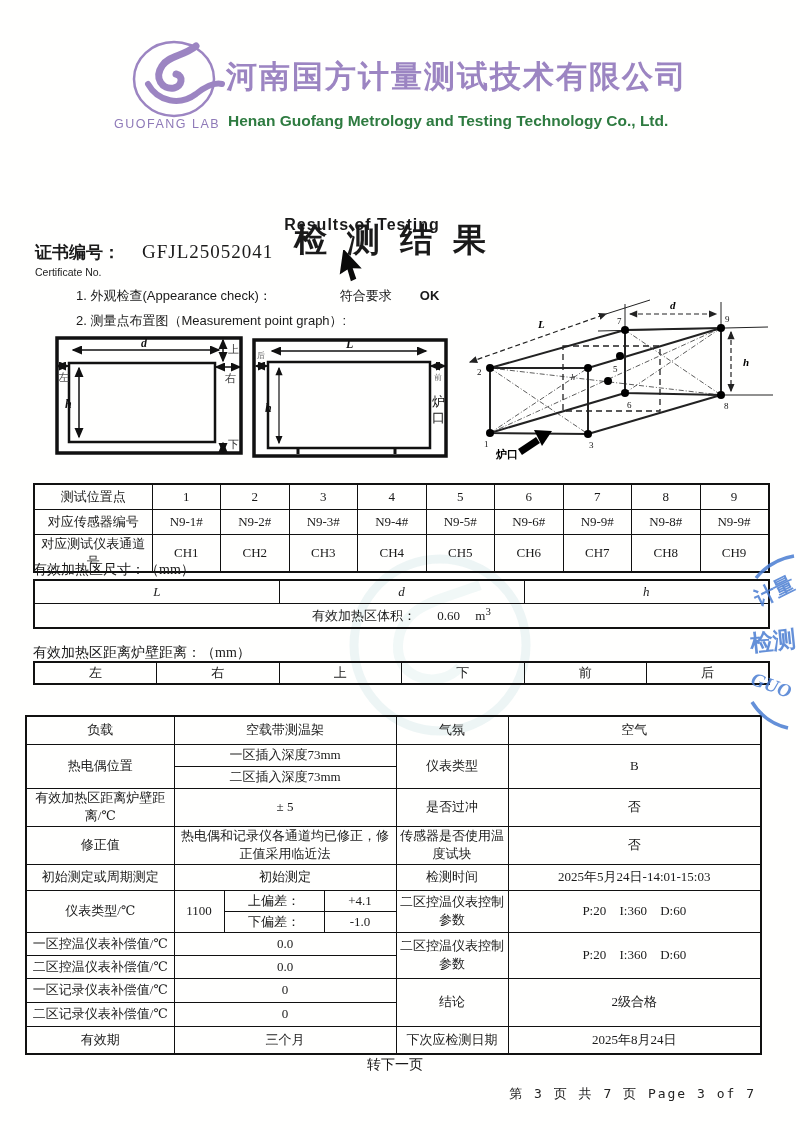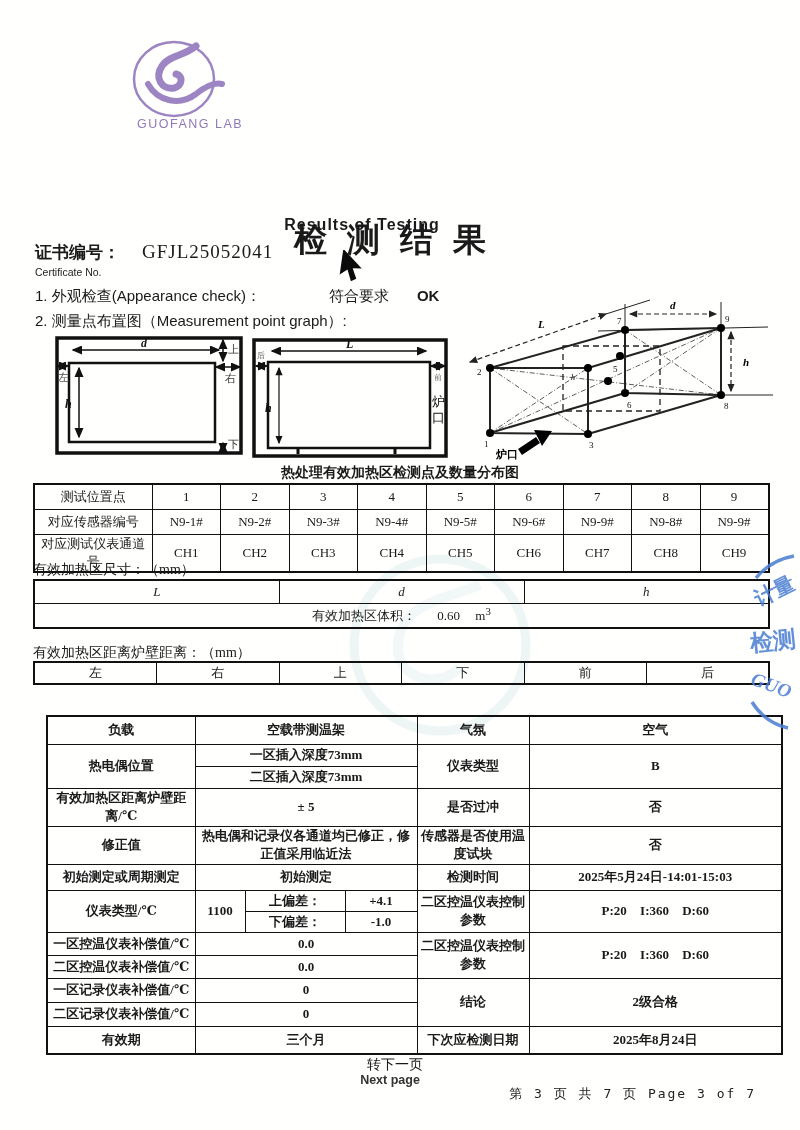--- a/index.html
+++ b/index.html
@@ -5,34 +5,34 @@
   html,body{margin:0;padding:0;background:#ffffff;}
   #page{position:relative;width:800px;height:1130px;background:#fffffe;overflow:hidden;
         font-family:"Liberation Serif","DejaVu Serif",serif;color:#1a1a1a;}
   .abs{position:absolute;}
 
   
   .company-zh{left:226px;top:56px;font-size:31px;font-weight:bold;color:#9c85c2;letter-spacing:2px;white-space:nowrap;}
   .company-en{left:228px;top:112px;font-size:15.5px;font-weight:bold;color:#2e7b40;white-space:nowrap;
               font-family:"Liberation Sans","DejaVu Sans",sans-serif;}
   .logo-lab{left:114px;top:117px;font-size:12.5px;color:#8f7ab8;letter-spacing:1.5px;
-            font-family:"Liberation Sans","DejaVu Sans",sans-serif;margin-left:23px;}
+            font-family:"Liberation Sans","DejaVu Sans",sans-serif;}
 
   
   .title-zh{left:0;top:173px;width:800px;text-align:center;font-size:33px;font-weight:bold;letter-spacing:20px;
             font-family:"Liberation Sans","DejaVu Sans",sans-serif;margin-top:45px;}
   .title-en{left:0;top:216px;width:724px;text-align:center;font-size:16px;font-weight:bold;letter-spacing:1px;
             font-family:"Liberation Sans","DejaVu Sans",sans-serif;}
 
   
   .cert-label{left:35px;top:241px;font-size:17px;font-weight:bold;font-family:"Liberation Sans","DejaVu Sans",sans-serif;}
   .cert-no{left:142px;top:241px;font-size:19px;letter-spacing:1px;}
   .cert-en{left:35px;top:266px;font-size:10.5px;color:#222;font-family:"Liberation Sans","DejaVu Sans",sans-serif;}
 
-  .item{font-size:15px;font-family:"Liberation Sans","DejaVu Sans",sans-serif;}
+  .item{font-size:13px;font-family:"Liberation Sans","DejaVu Sans",sans-serif;margin-left:41px;}
   .item1{left:35px;top:287px;}
   .item2{left:35px;top:312px;}
   .item1 .v1{margin-left:68px;font-family:"Liberation Serif","DejaVu Serif",serif;}
   .item1 .v2{margin-left:28px;font-weight:bold;}
 
   
   table.tbl{border-collapse:collapse;table-layout:fixed;}
   table.tbl td{border:1px solid #111;text-align:center;vertical-align:middle;
                font-size:13px;padding:0 2px;overflow:hidden;}
   table.tbl{border:2px solid #111;}
@@ -63,20 +63,22 @@
     <circle cx="110" cy="100" r="86" fill="none" stroke="rgba(80,160,170,0.10)" stroke-width="9"></circle>
     <path d="M150,40 C110,55 70,60 68,100 C66,135 110,145 130,122" fill="none" stroke="rgba(80,160,170,0.08)" stroke-width="10"></path>
   </svg>
 
   <svg class="abs" style="left:118px;top:40px;" width="112" height="78" viewBox="0 0 112 78">
     <ellipse cx="56" cy="39" rx="40" ry="37" fill="none" stroke="#9c85c2" stroke-width="2.5"></ellipse>
     <path d="M78,6 C66,16 50,16 44,26 C36,38 44,50 56,48 C64,46 66,36 58,34" fill="none" stroke="#9c85c2" stroke-width="7" stroke-linecap="round"></path>
     <path d="M30,44 C40,62 62,66 78,54 C88,46 96,42 104,44" fill="none" stroke="#9c85c2" stroke-width="6" stroke-linecap="round"></path>
   </svg>
   <div class="abs logo-lab">GUOFANG LAB</div>
+  <div class="abs company-zh">河南国方计量测试技术有限公司</div>
+  <div class="abs company-en">Henan Guofang Metrology and Testing Technology Co., Ltd.</div>
 
   <div class="abs title-zh">检测结果</div>
   <div class="abs title-en">Results of  Testing</div>
 
   <div class="abs cert-label">证书编号：</div>
   <div class="abs cert-no">GFJL25052041</div>
   <div class="abs cert-en">Certificate No.</div>
 
   <svg class="abs" style="left:337px;top:250px;" width="30" height="34" viewBox="0 0 30 34">
     <polygon points="4,0 4,26 11,20 16,31 21,28 16,18 25,17" fill="#0a0a0a" transform="rotate(8 14 16)"></polygon>
@@ -200,21 +202,20 @@
       <text x="159" y="26">7</text>
       <text x="266" y="111">8</text>
       <text x="267" y="24">9</text>
     </g>
 
     <line x1="62" y1="154" x2="80" y2="142" stroke="#000" stroke-width="7"></line>
     <polygon points="76,132 94,133 84,148" fill="#000"></polygon>
     <text x="38" y="160" font-size="11" font-weight="bold">炉口</text>
   </svg>
 
-  <div class="abs section-caption">热处理有效加热区检测点及数量分布图</div>
 
   <table class="abs tbl" style="left:33px;top:483px;width:735px;">
     <colgroup>
         <col style="width:118px">
         <col span="9" style="width:68.5px">
       </colgroup>
     <tbody>
         <tr style="height:25px">
       <td>测试位置点</td>
       <td class="num">1</td>
@@ -285,21 +286,21 @@
       <td>左</td>
       <td>右</td>
       <td>上</td>
       <td>下</td>
       <td>前</td>
       <td>后</td>
     </tr>
   </tbody>
     </table>
 
-  <table class="abs tbl" style="left:46px;top:715px;width:735px;font-weight:bold;">
+  <table class="abs tbl" style="left:25px;top:715px;width:735px;">
     <colgroup>
       <col style="width:148px">
         <col style="width:50px">
         <col style="width:100px">
         <col style="width:72px">
       <col style="width:112px">
         <col style="width:253px">
     </colgroup>
     <tbody>
         <tr style="height:28px">
@@ -378,16 +379,15 @@
 
   <svg class="abs stamp" style="left:742px;top:550px;" width="58" height="185" viewBox="0 0 58 185" opacity="0.85">
     <path d="M52,6 A62,62 0 0 0 14,28" fill="none" stroke="#4a7dd2" stroke-width="3.5"></path>
     <text x="12" y="52" font-size="21" font-weight="bold" fill="#4a7dd2" transform="rotate(-26 24 44)">计量</text>
     <text x="8" y="100" font-size="23" font-weight="bold" fill="#4a7dd2" transform="rotate(-6 20 92)">检测</text>
     <text x="10" y="138" font-size="19" font-weight="bold" font-style="italic" fill="#4a7dd2" transform="rotate(20 20 130)">GUO</text>
     <path d="M10,152 A58,58 0 0 0 46,178" fill="none" stroke="#4a7dd2" stroke-width="3.5"></path>
   </svg>
 
   <div class="abs foot-zh">转下一页</div>
-  <div class="abs foot-en">Next page</div>
   <div class="abs foot-page">第 3 页 共 7 页 Page 3 of 7</div>
 
 </div>
 
 </body></html>

